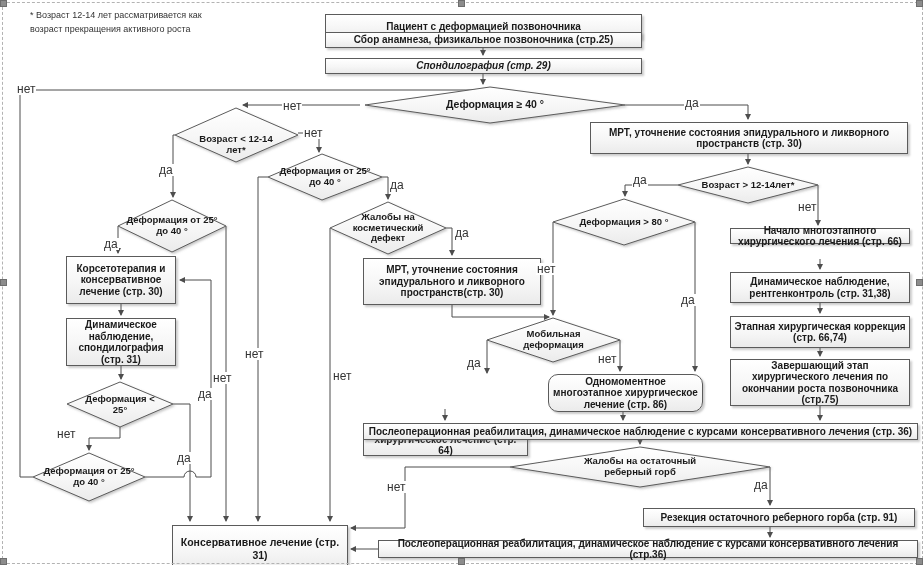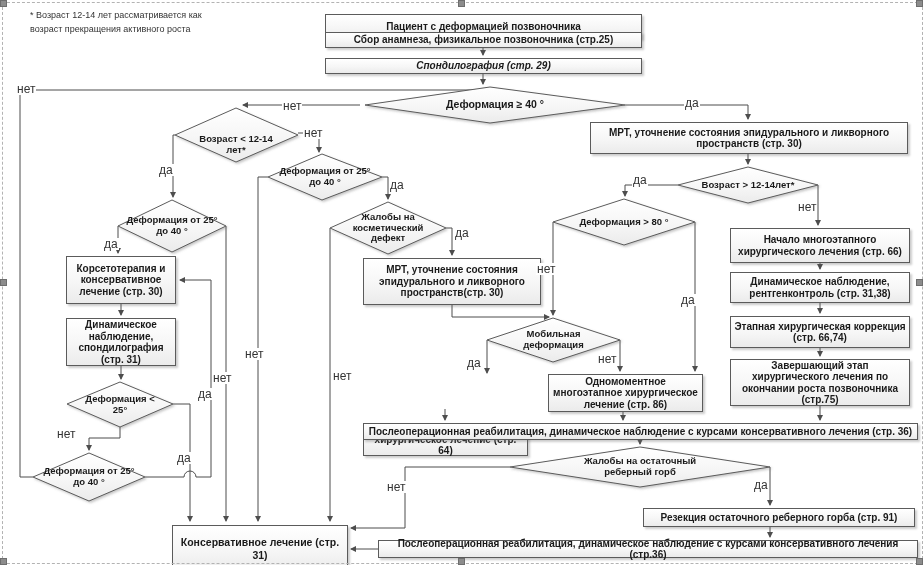--- a/index.html
+++ b/index.html
@@ -98,22 +98,22 @@
 возраст прекращения активного роста</div>
 
   <div class="node" style="left:325px;top:14px;width:317px;height:25px;text-align:center;">Пациент с деформацией позвоночника</div>
   <div class="node" style="left:325px;top:32px;width:317px;height:16px;">Сбор анамнеза, физикальное позвоночника (стр.25)</div>
   <div class="node" style="left:325px;top:58px;width:317px;height:16px;font-style:italic;">Спондилография (стр. 29)</div>
   <div class="node" style="left:590px;top:122px;width:318px;height:32px;">МРТ, уточнение состояния эпидурального и ликворного пространств (стр. 30)</div>
   <div class="node" style="left:66px;top:256px;width:110px;height:48px;">Корсетотерапия и консервативное лечение (стр. 30)</div>
   <div class="node" style="left:66px;top:318px;width:110px;height:48px;">Динамическое наблюдение, спондилография (стр. 31)</div>
   <div class="node" style="left:363px;top:258px;width:178px;height:47px;">МРТ, уточнение состояния эпидурального и ликворного пространств(стр. 30)</div>
   <div class="node" style="left:363px;top:376px;width:165px;height:33px;margin-top:47px;">Одномоментное одноэтапное хирургическое лечение (стр. 64)</div>
-  <div class="node" style="left:548px;top:374px;width:155px;height:38px;">Одномоментное многоэтапное хирургическое лечение (стр. 86)</div>
-  <div class="node" style="left:730px;top:228px;width:180px;height:35px;">Начало многоэтапного хирургического лечения (стр. 66)</div>
+  <div class="node" style="left:548px;top:374px;width:155px;height:38px;border-radius:10px;">Одномоментное многоэтапное хирургическое лечение (стр. 86)</div>
+  <div class="node" style="left:730px;top:228px;width:180px;height:16px;">Начало многоэтапного хирургического лечения (стр. 66)</div>
   <div class="node" style="left:730px;top:272px;width:180px;height:31px;">Динамическое наблюдение, рентгенконтроль (стр. 31,38)</div>
   <div class="node" style="left:730px;top:316px;width:180px;height:32px;">Этапная хирургическая коррекция (стр. 66,74)</div>
   <div class="node" style="left:730px;top:359px;width:180px;height:47px;">Завершающий этап хирургического лечения по окончании роста позвоночника (стр.75)</div>
   <div class="node" style="left:363px;top:423px;width:555px;height:17px;">Послеоперационная реабилитация, динамическое наблюдение с курсами консервативного лечения (стр. 36)</div>
   <div class="node" style="left:643px;top:508px;width:272px;height:19px;">Резекция остаточного реберного горба (стр. 91)</div>
   <div class="node" style="left:378px;top:540px;width:540px;height:18px;">Послеоперационная реабилитация, динамическое наблюдение с курсами консервативного лечения (стр.36)</div>
   <div class="node" style="left:172px;top:525px;width:176px;height:47px;font-size:10.5px;">Консервативное лечение (стр. 31)</div>
 
   <div class="dtext" style="left:365px;top:87px;width:260px;height:36px;font-size:10.5px;">Деформация  ≥ 40 °</div>
   <div class="dtext" style="left:183px;top:118px;width:106px;height:54px;padding:0 12px;">Возраст &lt; 12-14 лет*</div>

